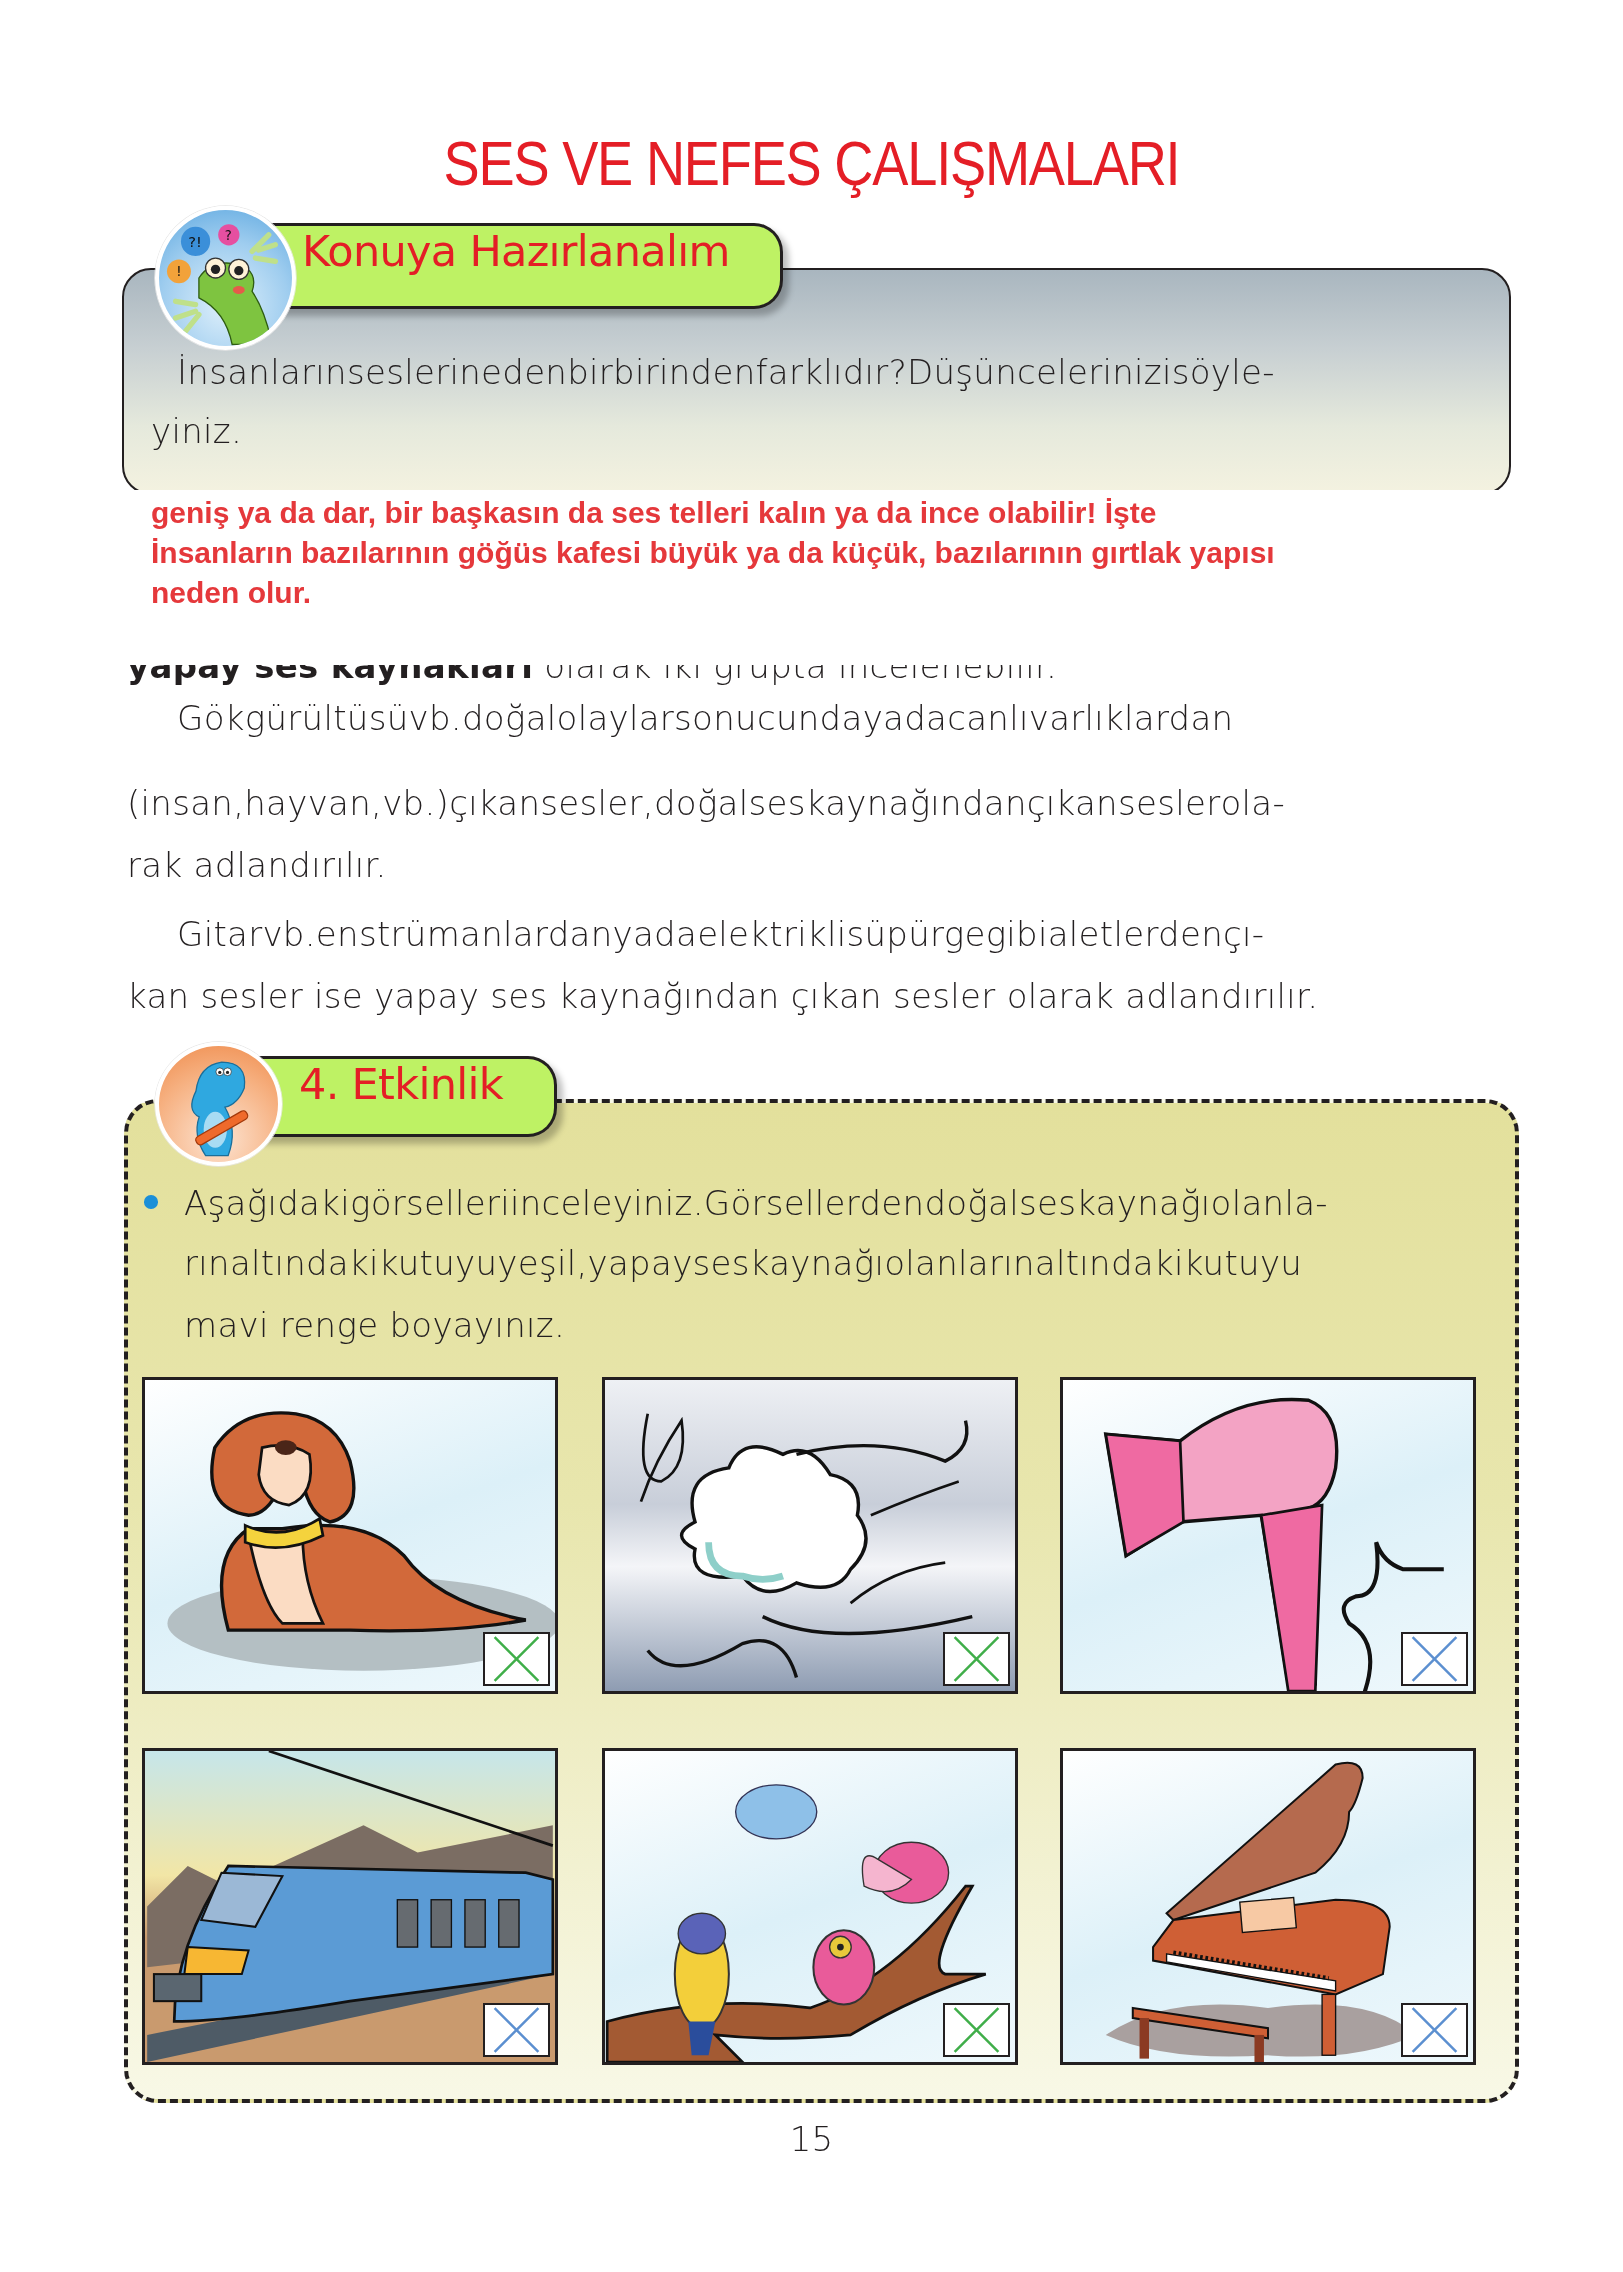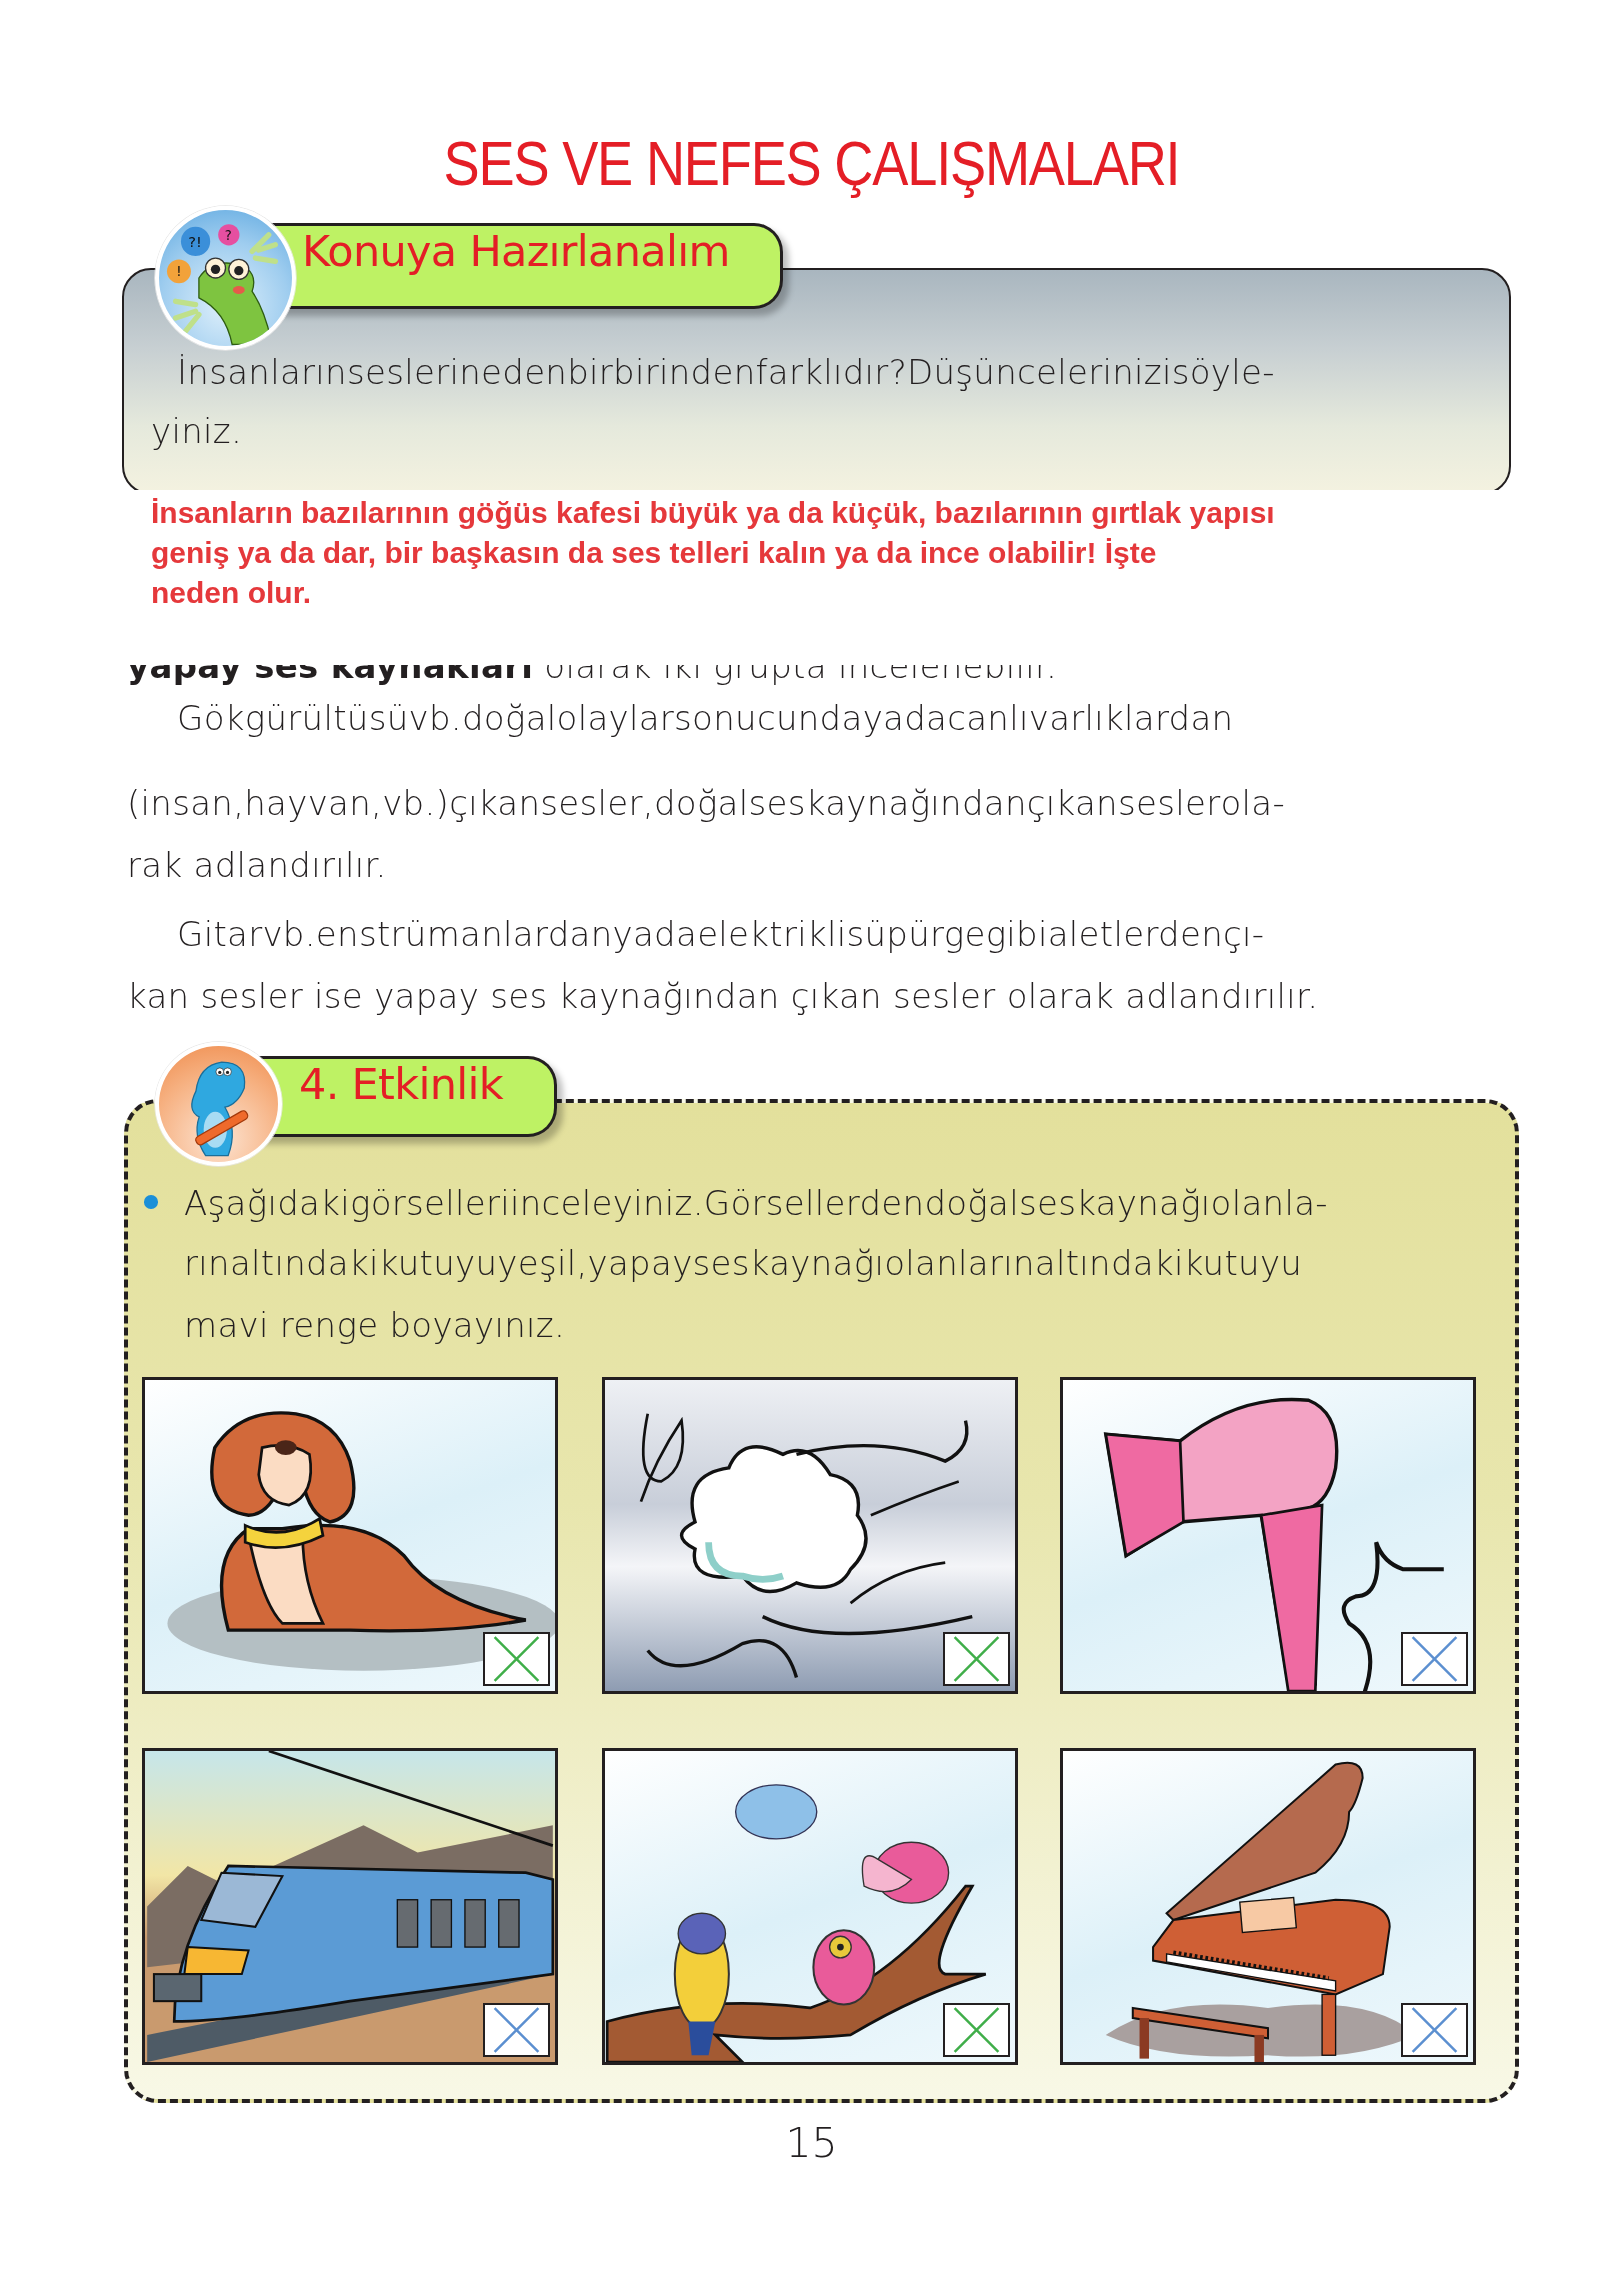--- a/index.html
+++ b/index.html
@@ -71,21 +71,21 @@
   }
   .card svg { position: absolute; left: 0; top: 0; width: 100%; height: 100%; }
   .check-box {
     position: absolute; right: 5.5px; bottom: 5.5px; width: 67px; height: 54px;
     background: #fff; border: 2.7px solid #231f20;
   }
   .check-box svg { width: 100%; height: 100%; }
 
   .page-number {
     position: absolute; left: 0; width: 1623px; top: 2119px; text-align: center;
-    font-family: "DejaVu Sans", sans-serif; font-weight: 200; font-size: 41px; color: #231f20;
+    font-family: "DejaVu Sans", sans-serif; font-weight: 200; font-size: 34px; color: #231f20;
   }
 </style>
 </head>
 <body>
 
 <div class="page-title">SES VE NEFES ÇALIŞMALARI</div>
 
 <div class="prep-box"></div>
 <div class="pill pill-prep">
   <span>Konuya Hazırlanalım</span>
@@ -119,22 +119,22 @@
   </div>
 <div class="body-text" style="left:151px; top:411px;">yiniz.</div>
 
 <div class="body-text" style="left:127px; top:646px;">
   <span style="font-weight:bold;">yapay ses kaynakları</span>
   <span>olarak iki grupta incelenebilir.</span>
 </div>
 
 <div class="overlay"></div>
 <div class="overlay-text">
+  <div>geniş ya da dar, bir başkasın da ses telleri kalın ya da ince olabilir! İşte</div>
   <div>İnsanların bazılarının göğüs kafesi büyük ya da küçük, bazılarının gırtlak yapısı</div>
-  <div>geniş ya da dar, bir başkasın da ses telleri kalın ya da ince olabilir! İşte</div>
   <div>neden olur.</div>
 </div>
 
 <div class="body-text justify-line" style="left:177px; top:698px; width:1322px;">
     <span>Gök</span>
     <span>gürültüsü</span>
     <span>vb.</span>
     <span>doğal</span>
     <span>olaylar</span>
     <span>sonucunda</span>

